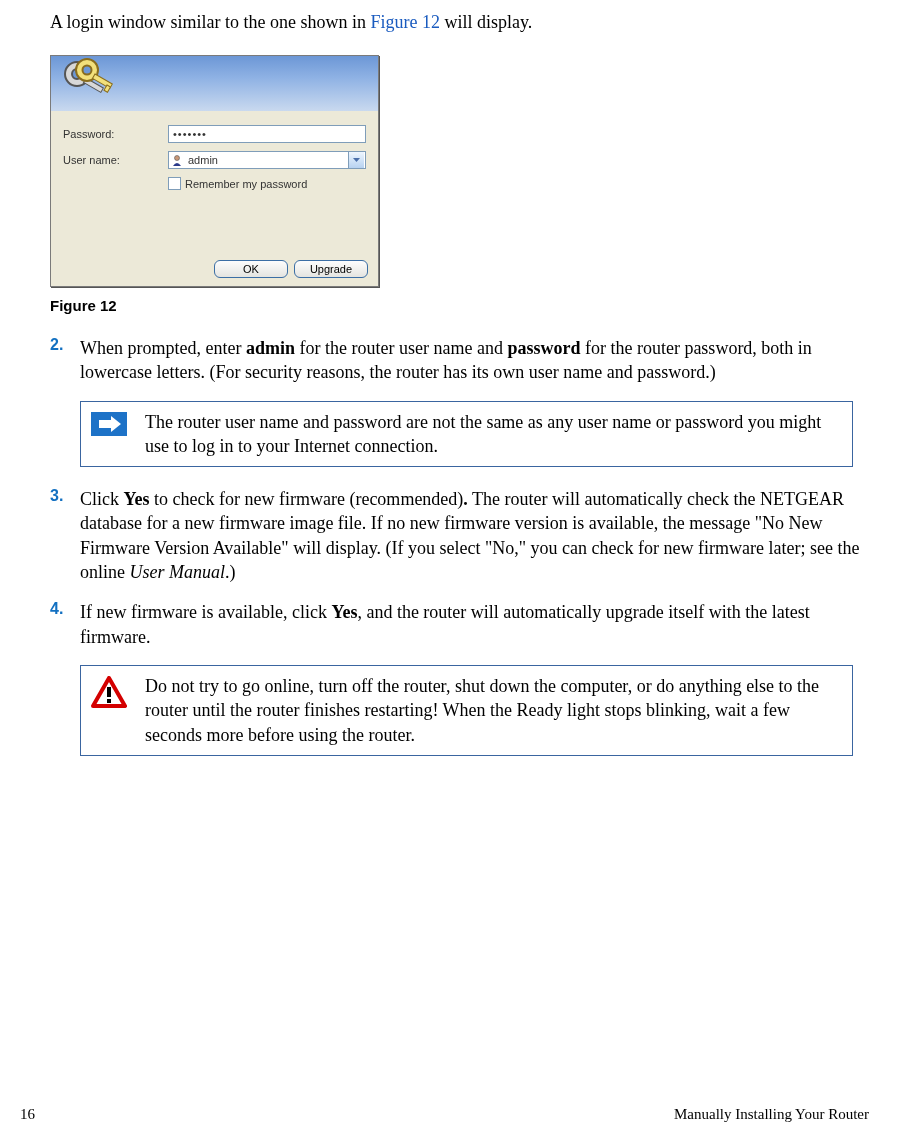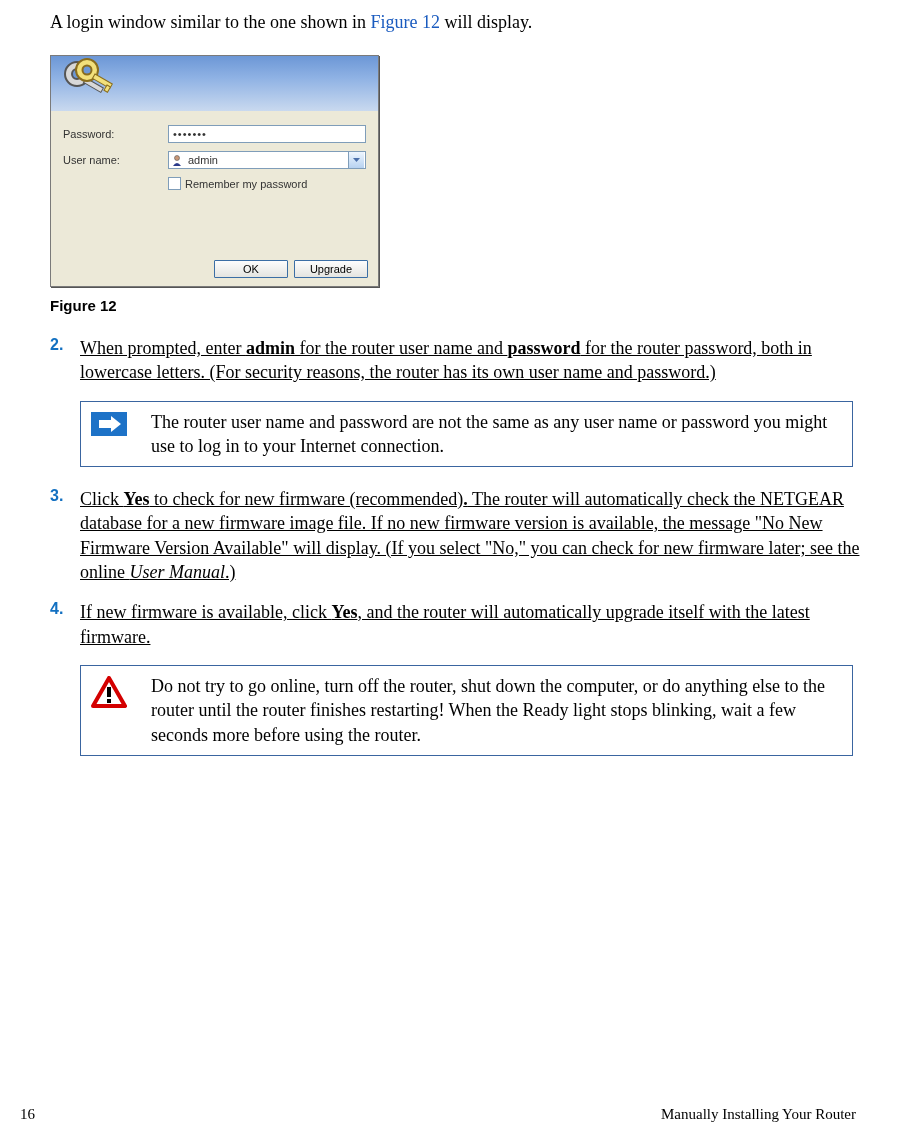--- a/index.html
+++ b/index.html
@@ -122,21 +122,21 @@
     display: flex;
     gap: 6px;
   }
   .xp-btn {
     font-family: Tahoma, Arial, sans-serif;
     font-size: 11px;
     padding: 2px 0;
     width: 72px;
     text-align: center;
     border: 1px solid #3b6ea5;
-    border-radius: 1px;
+    border-radius: 6px;
     background: linear-gradient(#fdfdfd, #e4e4e0);
     color: #000;
   }
   .figure-caption {
     font-family: Arial, Helvetica, sans-serif;
     font-size: 15px;
     font-weight: bold;
     margin: 8px 0 22px 0;
   }
   .step {
@@ -147,29 +147,28 @@
     width: 30px;
     flex-shrink: 0;
     color: #1270c1;
     font-family: Arial, Helvetica, sans-serif;
     font-weight: bold;
     font-size: 16px;
   }
   .step-body {
     flex: 1;
     line-height: 1.35;
-    text-decoration: underline;
   }
   .italic { font-style: italic; }
   .callout {
     border: 1px solid #3a65a0;
     margin: 14px 16px 20px 30px;
     display: flex;
     padding: 8px 14px 8px 10px;
-    gap: 24px;
+    gap: 18px;
     align-items: flex-start;
   }
   .callout-icon {
     width: 36px;
     flex-shrink: 0;
     margin-top: 2px;
   }
   .callout-text {
     flex: 1;
     line-height: 1.35;
@@ -180,21 +179,21 @@
     line-height: 1.35;
   }
   .footer {
     position: absolute;
     bottom: 18px;
     left: 0;
     width: 899px;
     display: flex;
     justify-content: space-between;
     font-size: 15px;
-    padding: 0 43px 0 20px;
+    padding: 0 30px 0 20px;
     box-sizing: border-box;
   }
 </style>
 </head>
 <body>
 
 <div class="page">
 
   <p class="intro">
     <span>A login window similar to the one shown in </span><span class="fig-link">Figure 12</span><span> will display.</span>

